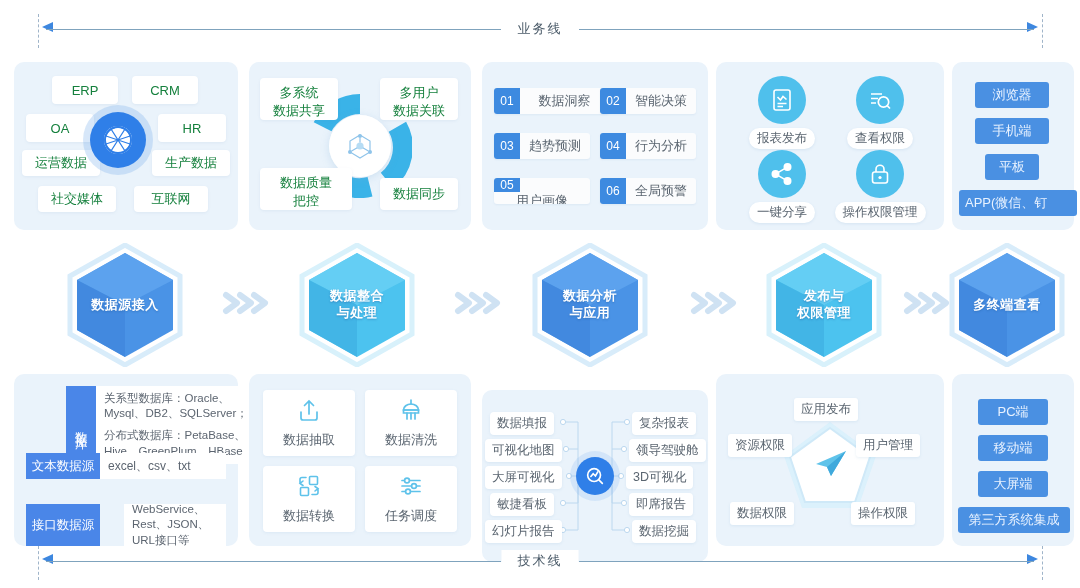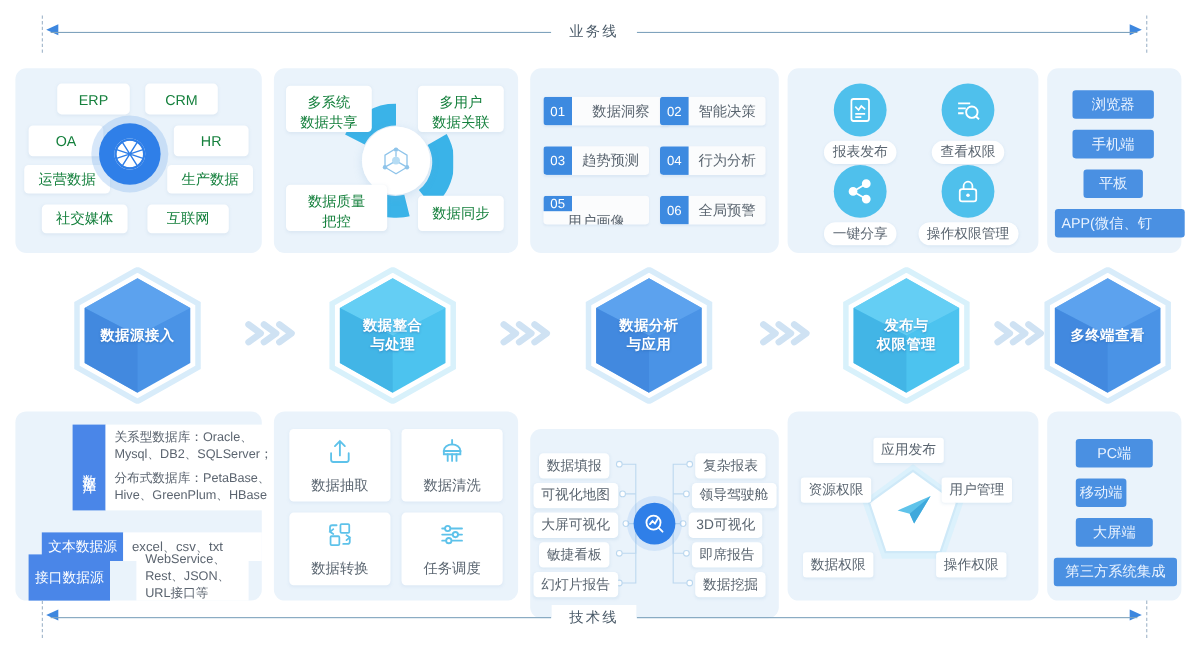--- a/index.html
+++ b/index.html
@@ -417,21 +417,21 @@
   <div class="panel" style="left:14px; top:374px; width:224px; height:172px;">
     <div class="panel-inner">
       <div class="dbblock" style="left:12px; top:12px; width:200px; height:78px;margin-left:40px;">
         <div class="dbtag vertical" style="width:30px;">数据库</div>
         <div class="dbbody">
           <p>关系型数据库：Oracle、Mysql、DB2、SQLServer；</p>
           <p>分布式数据库：PetaBase、Hive、GreenPlum、HBase</p>
         </div>
       </div>
 
-      <div class="dbblock" style="left:12px; top:110px; width:200px; height:26px;margin-left:12px;">
+      <div class="dbblock" style="left:12px; top:79px; width:200px; height:26px;">
         <div class="dbtag" style="width:74px;">文本数据源</div>
         <div class="dbbody" style="justify-content:center; font-size:12px;">excel、csv、txt</div>
       </div>
 
       <div class="dbblock" style="left:12px; top:130px; width:200px; height:42px;gap:24px;">
         <div class="dbtag" style="width:74px;">接口数据源</div>
         <div class="dbbody" style="font-size:11.5px;">WebService、Rest、JSON、URL接口等</div>
       </div>
     </div>
   </div>
@@ -551,21 +551,21 @@
       <div class="pent-chip" style="left:12px;  top:60px;">资源权限</div>
       <div class="pent-chip" style="left:140px; top:60px;">用户管理</div>
       <div class="pent-chip" style="left:14px;  top:128px;">数据权限</div>
       <div class="pent-chip" style="left:135px; top:128px;">操作权限</div>
     </div>
   </div>
 
   <div class="panel" style="left:952px; top:374px; width:122px; height:172px;">
     <div class="panel-inner">
       <div class="bluebtn" style="left:26px; top:25px;  width:70px; height:26px;">PC端</div>
-      <div class="bluebtn" style="left:26px; top:61px;  width:46px; height:26px;text-align:right;">移动端</div>
+      <div class="bluebtn" style="left:26px; top:61px;  width:70px; height:26px;text-align:right;">移动端</div>
       <div class="bluebtn" style="left:26px; top:97px;  width:70px; height:26px;">大屏端</div>
       <div class="bluebtn" style="left:6px;  top:133px; width:112px; height:26px;">第三方系统集成</div>
     </div>
   </div>
 
   <div class="axis-bar axis-bot">
     <div class="dash-end dash-left"></div>
     <div class="dash-end dash-right"></div>
     <div class="arrow-head arrow-left"></div>
     <div class="arrow-head arrow-right"></div>

